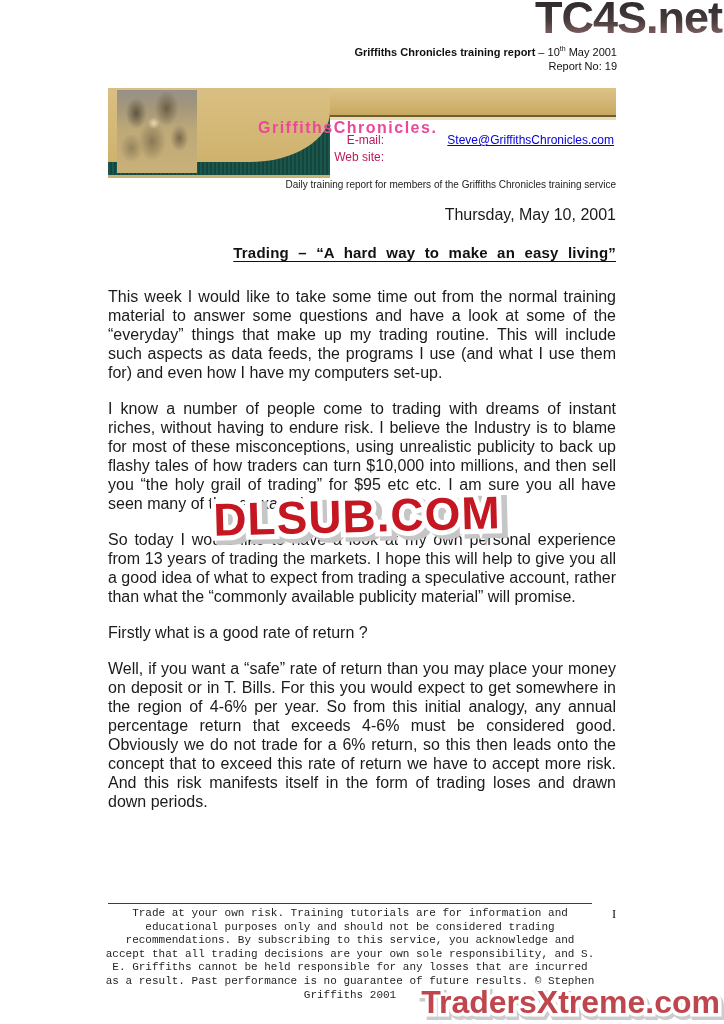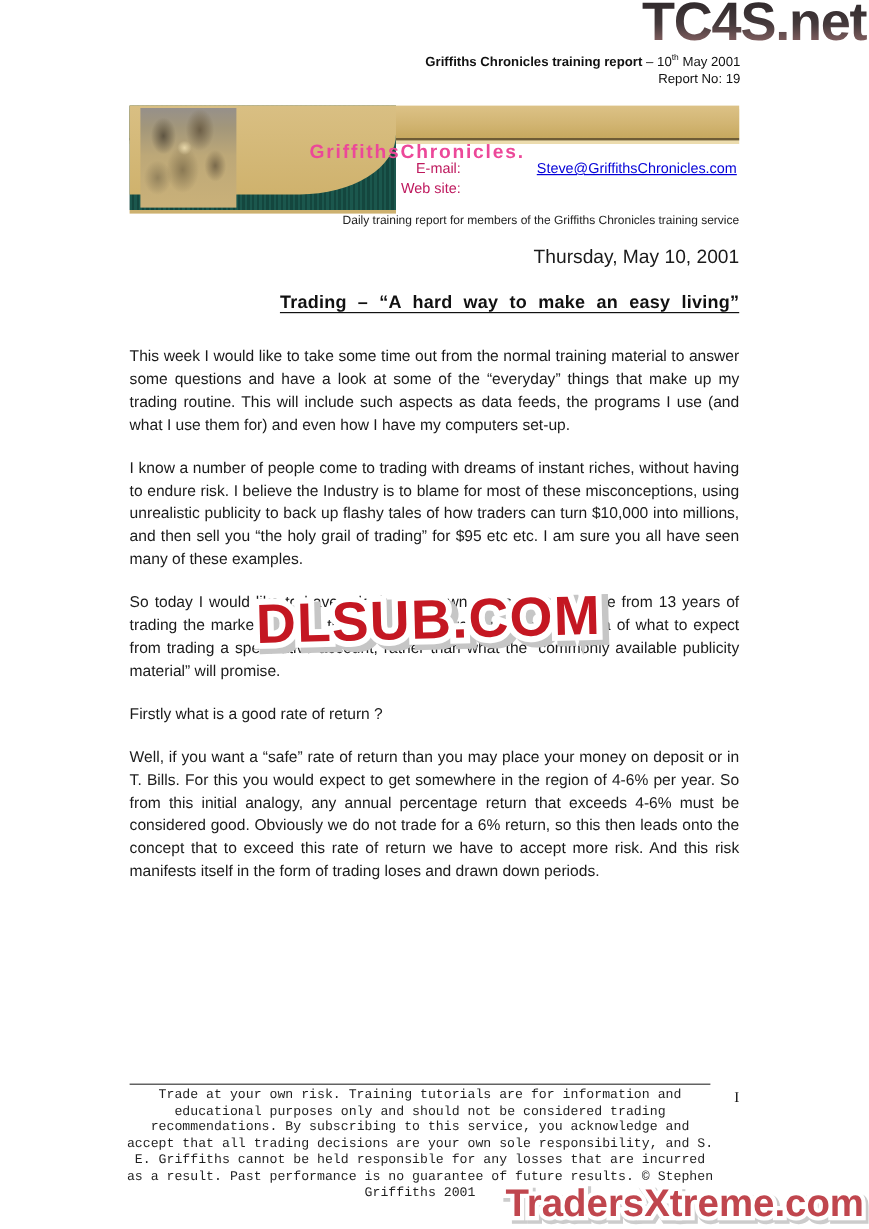--- a/index.html
+++ b/index.html
@@ -54,21 +54,21 @@
   .date-line{position:absolute;top:206px;right:108px;font-size:16px;color:#1a1a1a;}
   .doc-title{
     position:absolute;left:108px;top:244px;width:508px;text-align:right;
     padding-left:78px;box-sizing:border-box;font-size:15px;font-weight:bold;
     word-spacing:5px;letter-spacing:.2px;color:#111;
   }
   .doc-title span{text-decoration:underline;text-underline-offset:3px;}
   
   .body-copy{position:absolute;left:108px;top:270px;width:508px;}
   .body-copy p{
-    margin:17px 0 0 0;font-size:13px;line-height:19px;color:#1b1b1b;
+    margin:17px 0 0 0;font-size:16px;line-height:19px;color:#1b1b1b;
     text-align:justify;text-justify:inter-word;
   }
   
   .wm-mid{position:absolute;left:190px;top:484px;width:334px;height:66px;z-index:9;}
   .wm-bottom{position:absolute;left:378px;top:979px;width:346px;height:44px;z-index:9;}
   
   .foot-rule{position:absolute;left:108px;top:903px;width:484px;border-top:1.5px solid #3c3c3c;}
   .foot-text{
     position:absolute;left:105px;top:907px;width:490px;text-align:center;
     font-family:Liberation Mono, monospace;font-size:11px;line-height:13.6px;color:#1f1f1f;

